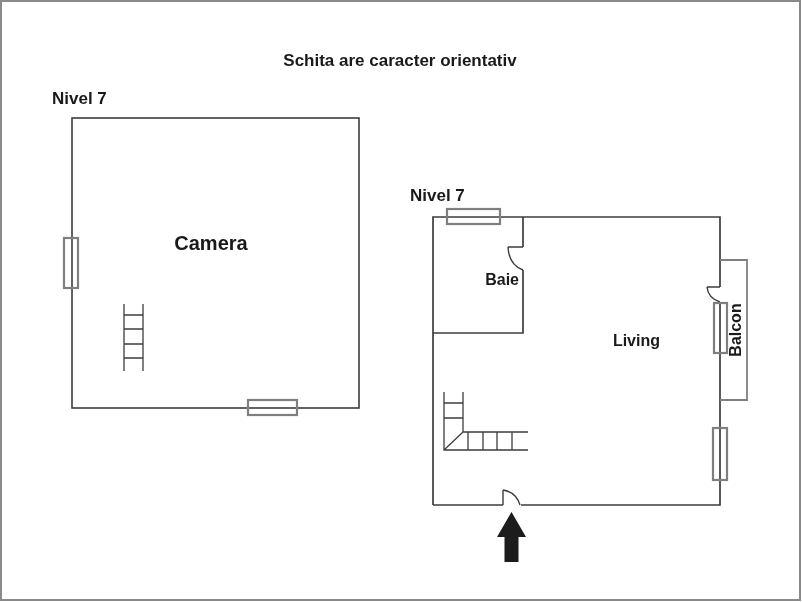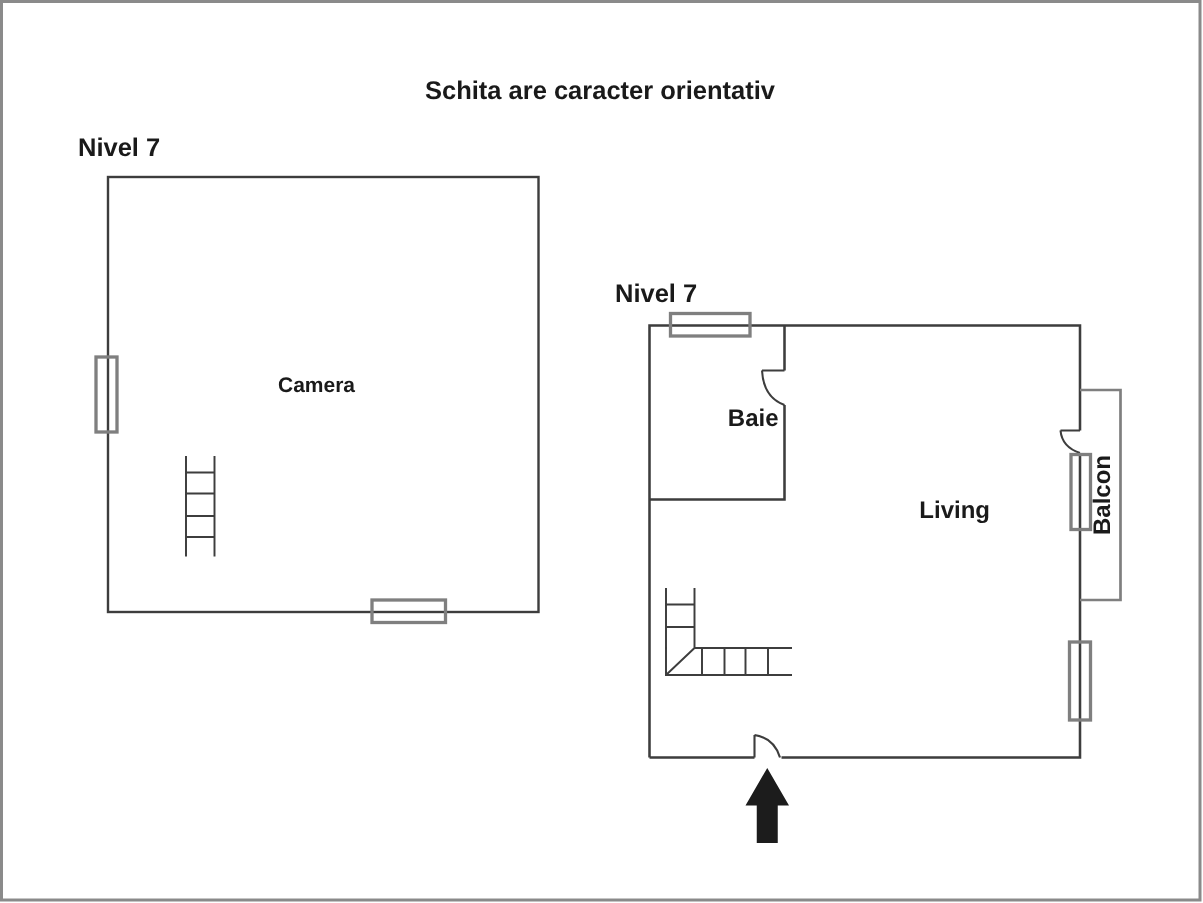--- a/index.html
+++ b/index.html
@@ -14,21 +14,21 @@
   .canvas svg { position: absolute; left: 0; top: 0; }
   .label {
     position: absolute;
     color: #1a1a1a;
     font-weight: 600;
     line-height: 1.15;
     white-space: nowrap;
   }
   .title        { left: 250px; top: 51px;  width: 300px; text-align: center; font-size: 17px; }
   .nivel2-label { left: 52px;  top: 89px;  font-size: 17px; }
-  .camera-label { left: 161px; top: 232px; width: 100px; text-align: center; font-size: 14px; margin-top: 16px; }
+  .camera-label { left: 161px; top: 232px; width: 100px; text-align: center; font-size: 20px; }
   .nivel1-label { left: 410px; top: 186px; font-size: 17px; }
   .baie-label   { left: 439px; top: 271px; width: 80px;  text-align: right; font-size: 16px; }
   .living-label { left: 560px; top: 332px; width: 100px; text-align: right; font-size: 16px; }
   .bucatarie-label { left: 600px; top: 444px; width: 125px; text-align: center; font-size: 16px; }
   .balcon-label {
     left: 697px; top: 320px; width: 80px; height: 20px;
     text-align: center; font-size: 16px;
     transform: rotate(-90deg);
     transform-origin: 50% 50%;
   }

